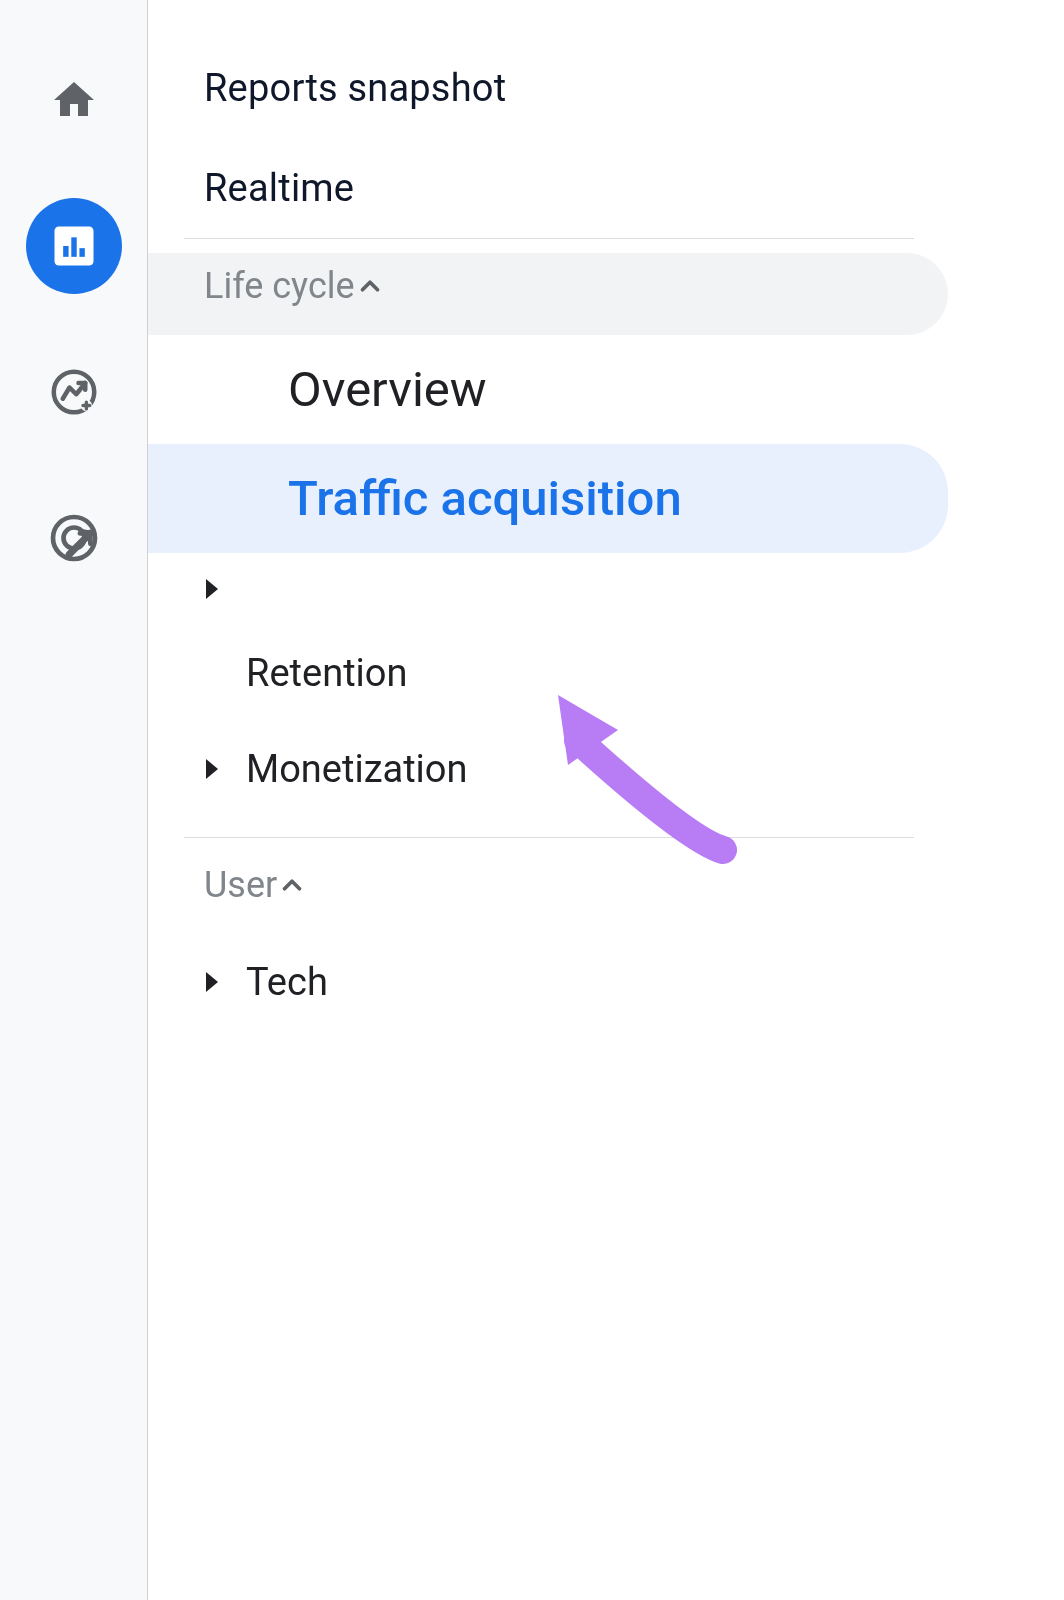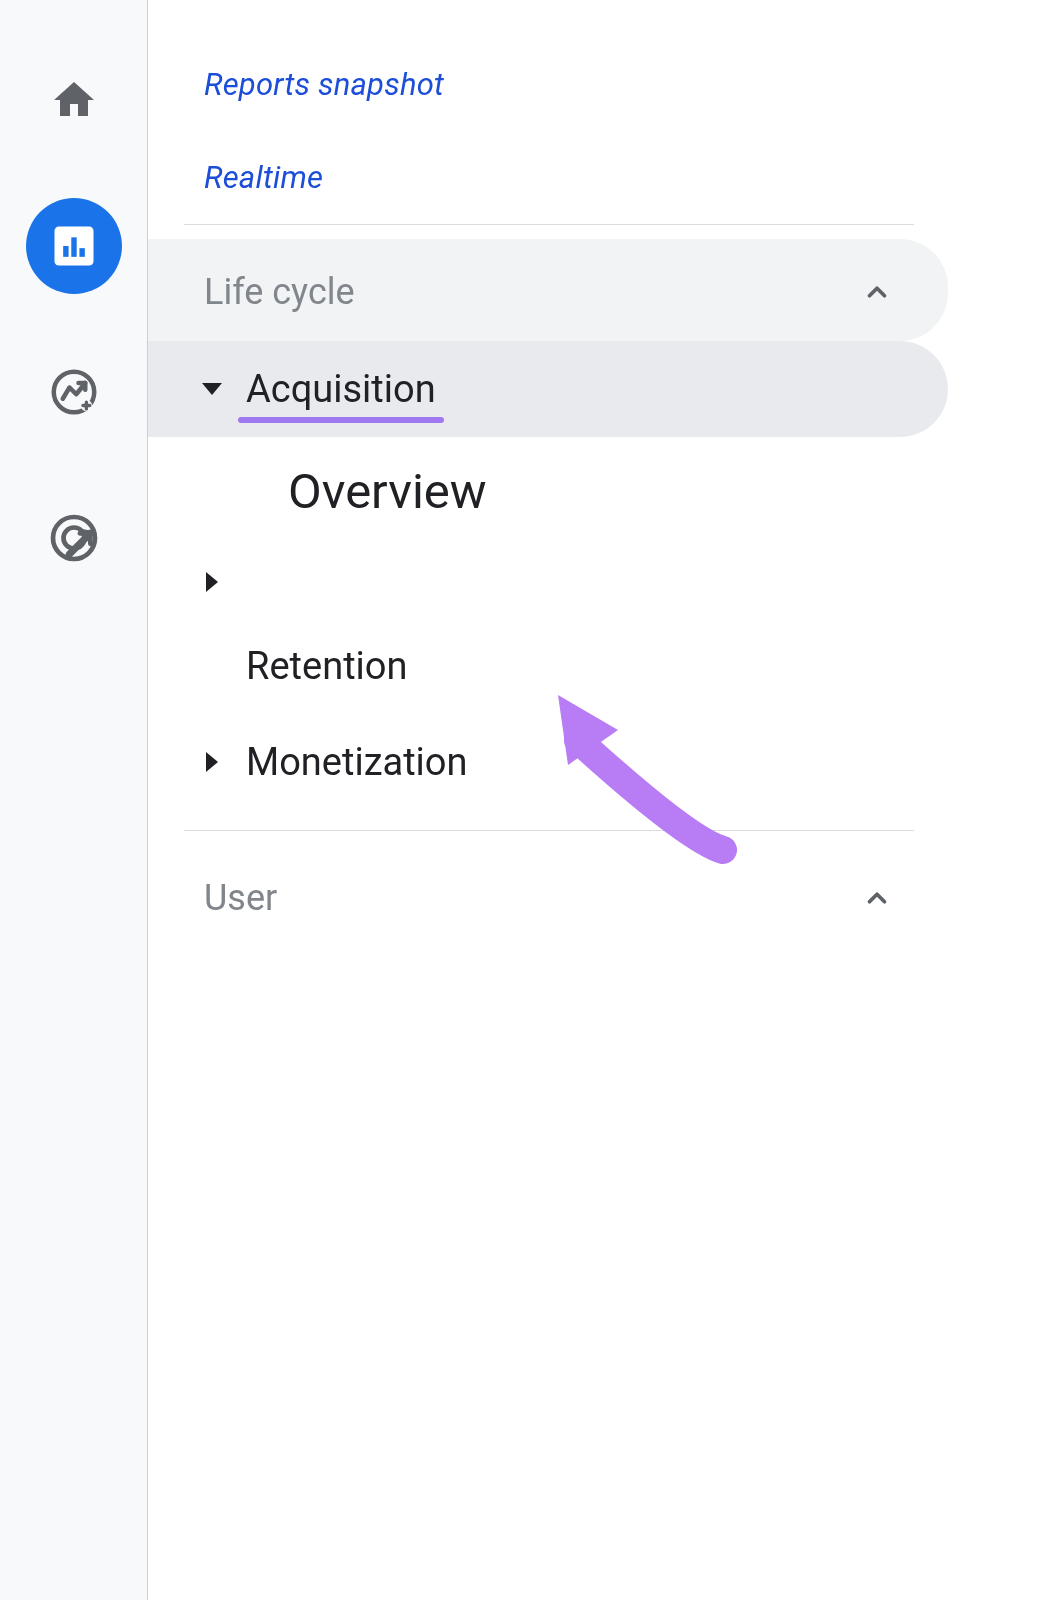--- a/index.html
+++ b/index.html
@@ -40,41 +40,40 @@
   
   
   .nav-panel {
     flex: 1;
     background: #fff;
     padding-top: 38px;
     position: relative;
   }
   
   .top-link {
-    font-size: 31px;
+    font-size: 38px;
     font-weight: 400;
-    color: #1d4ed8;
+    color: #0f172a;
     padding: 28px 0 28px 56px;
     cursor: pointer;
     letter-spacing: 0.2px;
-    font-style: italic;
   }
   
   .divider {
     height: 1px;
     background: #dadce0;
     margin-left: 36px;
     margin-right: 150px;
   }
   
   .section-header {
     display: flex;
     align-items: center;
-    justify-content: space-between;
-    padding: 32px 56px 28px 56px;
+    justify-content: flex-start;
+    padding: 12px 56px 28px 56px;
     font-size: 36px;
     color: #80868b;
     cursor: pointer;
     border-top-right-radius: 48px;
     border-bottom-right-radius: 48px;
     margin-right: 116px;
     margin-left: 0;
   }
   .section-header.shaded-top {
     background: #f1f3f4;
@@ -183,30 +182,23 @@
 
   <div class="divider"></div>
 
   <div class="section-header shaded-top">
     <span>Life cycle</span>
     <svg class="chevron-up" viewBox="0 0 24 24" fill="none" stroke="#5f6368" stroke-width="3" stroke-linecap="round" stroke-linejoin="round">
         <path d="M6 15l6-6 6 6"></path>
       </svg>
   </div>
 
-  <div class="category-row expanded">
-    <span class="tri">
-      <svg width="20" height="20" viewBox="0 0 10 10">
-          <polygon points="0,2 10,2 5,8" fill="#202124"></polygon>
-        </svg>
-    </span>
-    <span class="label">Acquisition</span>
-  </div>
 
   <div class="sub-row">Overview</div>
+  <div class="sub-row selected">Traffic acquisition</div>
 
   <div class="category-row">
     <span class="tri">
       <svg width="20" height="20" viewBox="0 0 10 10">
           <polygon points="2,0 8,5 2,10" fill="#202124"></polygon>
         </svg>
     </span>
   </div>
 
   <div class="category-row">
@@ -226,19 +218,27 @@
   <div class="divider" style="margin-top:20px;"></div>
 
   <div class="section-header" style="margin-top:14px;">
     <span>User</span>
     <svg class="chevron-up" viewBox="0 0 24 24" fill="none" stroke="#5f6368" stroke-width="3" stroke-linecap="round" stroke-linejoin="round">
         <path d="M6 15l6-6 6 6"></path>
       </svg>
   </div>
 
 
+  <div class="category-row">
+    <span class="tri">
+      <svg width="20" height="20" viewBox="0 0 10 10">
+          <polygon points="2,0 8,5 2,10" fill="#202124"></polygon>
+        </svg>
+    </span>
+    <span class="label">Tech</span>
+  </div>
 
   <svg class="arrow-annotation" style="left:380px; top:680px;" width="220" height="200" viewBox="0 0 220 200">
     <path d="M195 170 Q 160 160 50 60" fill="none" stroke="#b87df5" stroke-width="28" stroke-linecap="round"></path>
     <polygon points="30,15 90,50 40,85" fill="#b87df5"></polygon>
   </svg>
 
 </div>
 
 </body></html>

